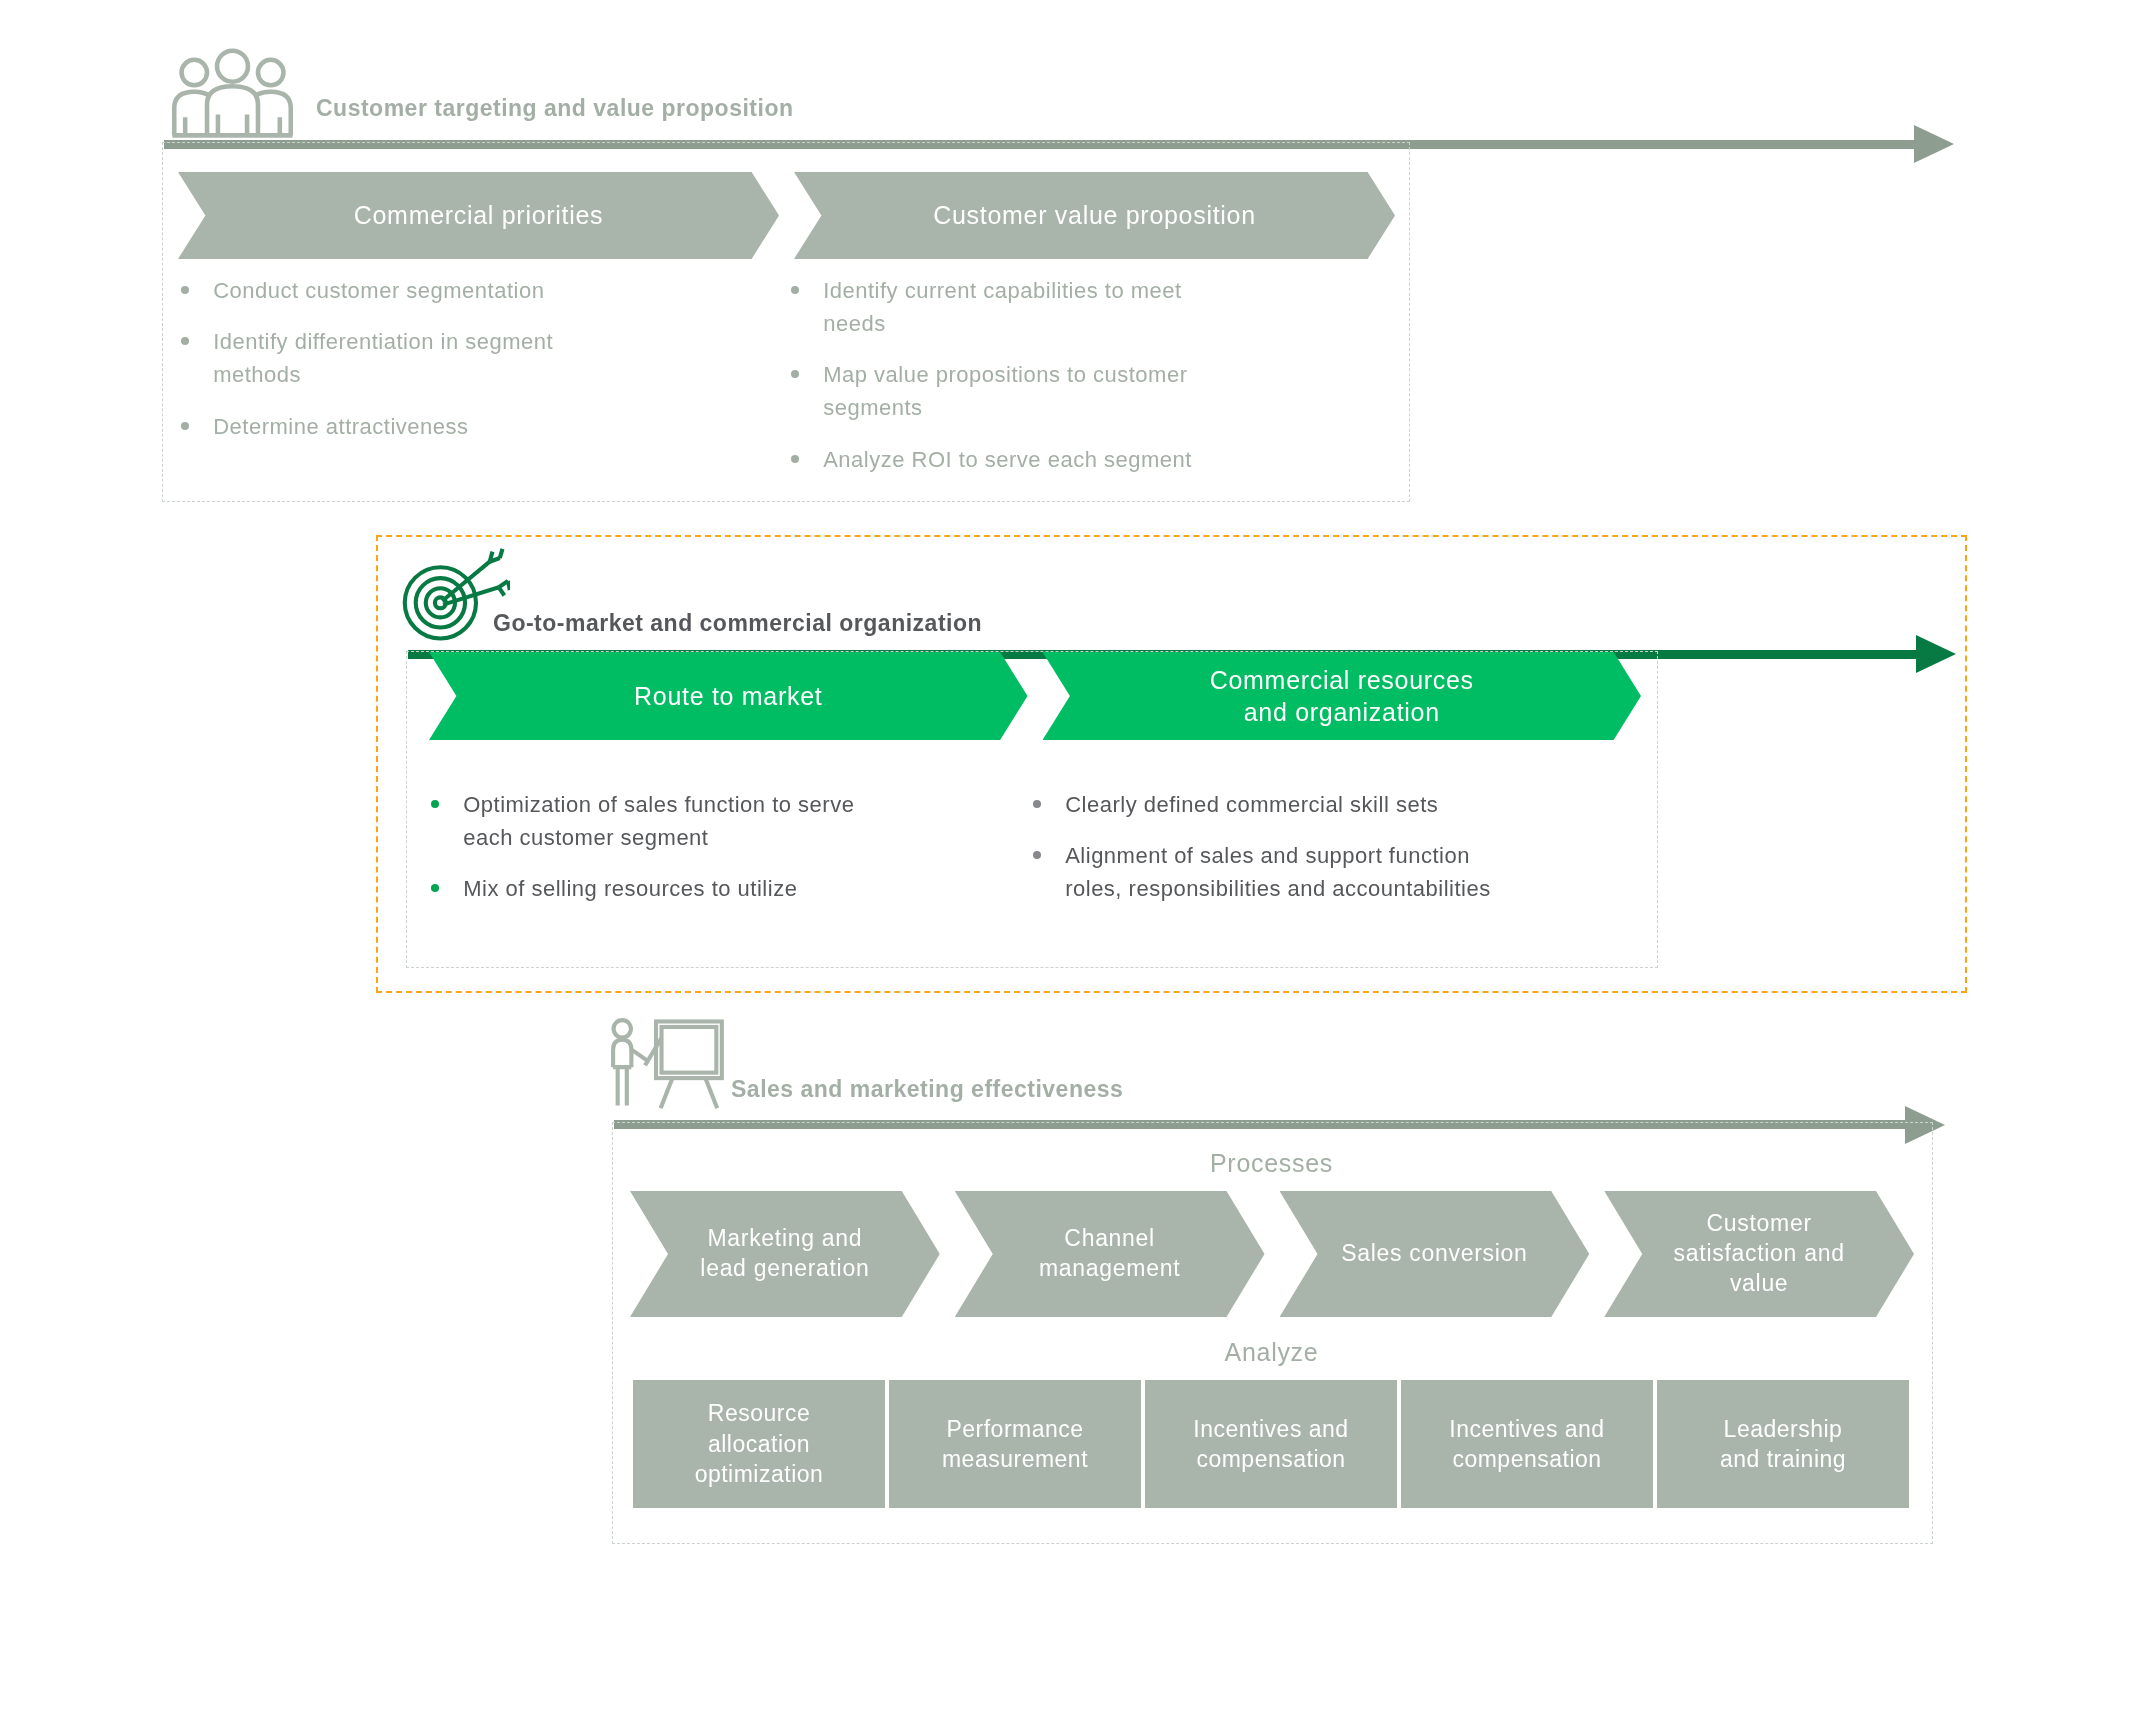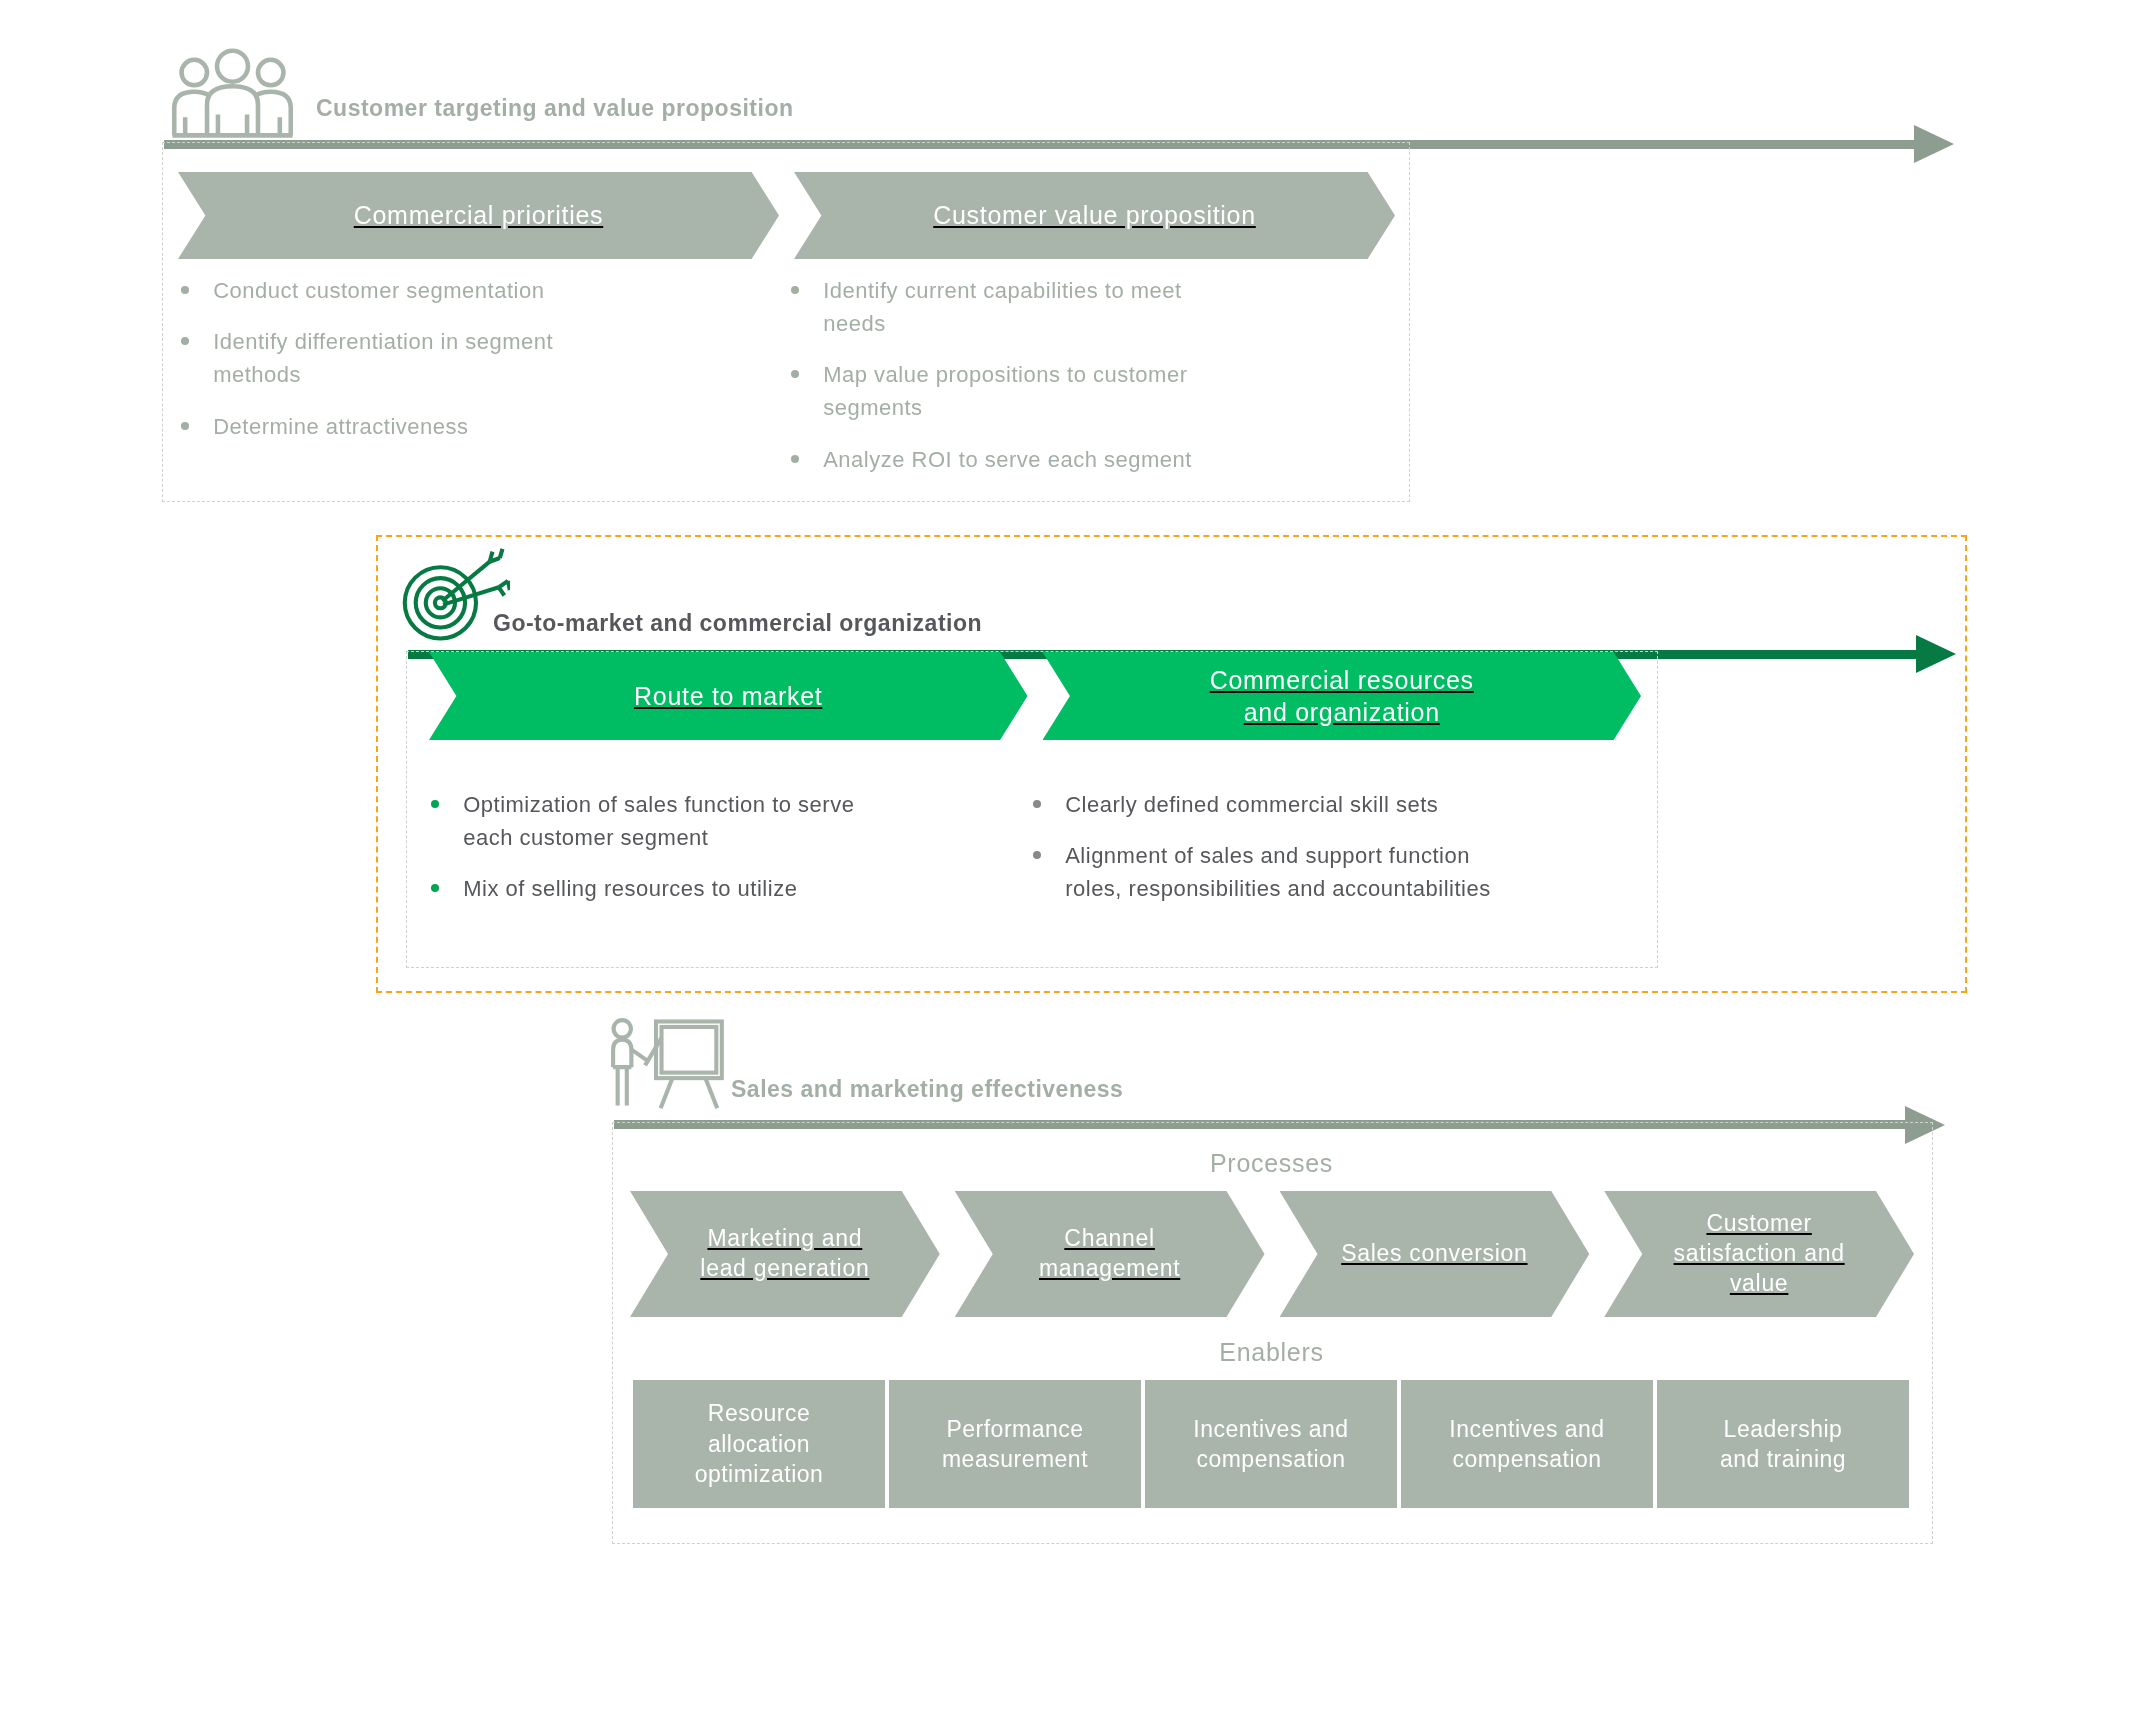--- a/index.html
+++ b/index.html
@@ -12,21 +12,21 @@
   .t-light{color:#a3afa5;}
   .t-dark{color:#55575a;}
   .bar{position:absolute;height:9.1px;}
   .bar.gray{background:#8d9d90;}
   .bar.dgreen{background:#077a43;}
   .ahead{position:absolute;width:0;height:0;border-top:19px solid transparent;border-bottom:19px solid transparent;}
   .ahead.gray{border-left:40px solid #8d9d90;}
   .ahead.dgreen{border-left:40px solid #077a43;}
   .dashbox{position:absolute;border:1.8px dashed #ccd3cd;}
   .dashbox.orange{border:2.7px dashed #f9a51a;}
-  .chevrow{position:absolute;display:flex;gap:15px;text-decoration:underline;}
+  .chevrow{position:absolute;display:flex;gap:15px;}
   .chev{flex:1;display:flex;align-items:center;justify-content:center;
     color:#fff;font-size:25px;letter-spacing:0.7px;text-align:center;line-height:1.3;
     clip-path:polygon(0 0, calc(100% - 27.4px) 0, 100% 50%, calc(100% - 27.4px) 100%, 0 100%, 27.4px 50%);}
   .chev.gray{background:#a9b4ab;}
   .chev.green{background:#00bd63;}
   .chev-lg{clip-path:polygon(0 0, calc(100% - 38px) 0, 100% 50%, calc(100% - 38px) 100%, 0 100%, 38px 50%);}
   .chev .inner{max-width:95%;}
   .bullets{position:absolute;font-size:22px;letter-spacing:0.5px;line-height:1.5;}
   .bullets .item{display:flex;gap:24px;margin-bottom:18.3px;}
   .bullets .dot{flex:0 0 auto;width:8.2px;height:8.2px;border-radius:50%;margin-top:12px;}
@@ -191,21 +191,21 @@
         <div class="inner">Channel management</div>
       </div>
       <div class="chev gray chev-lg chev-proc">
         <div class="inner">Sales conversion</div>
       </div>
       <div class="chev gray chev-lg chev-proc">
         <div class="inner">Customer satisfaction and value</div>
       </div>
     </div>
 
-    <div class="rowlabel" style="left:612px;top:1338px;width:1319px">Enablers</div>
+    <div class="rowlabel" style="left:612px;top:1338px;width:1319px">Analyze</div>
 
     <div class="ebrow" style="left:633px;top:1380px;width:1276px;height:128px">
       <div class="ebox">
         <div class="inner">Resource allocation optimization</div>
       </div>
       <div class="ebox">
         <div class="inner">Performance measurement</div>
       </div>
       <div class="ebox">
         <div class="inner">Incentives and compensation</div>

